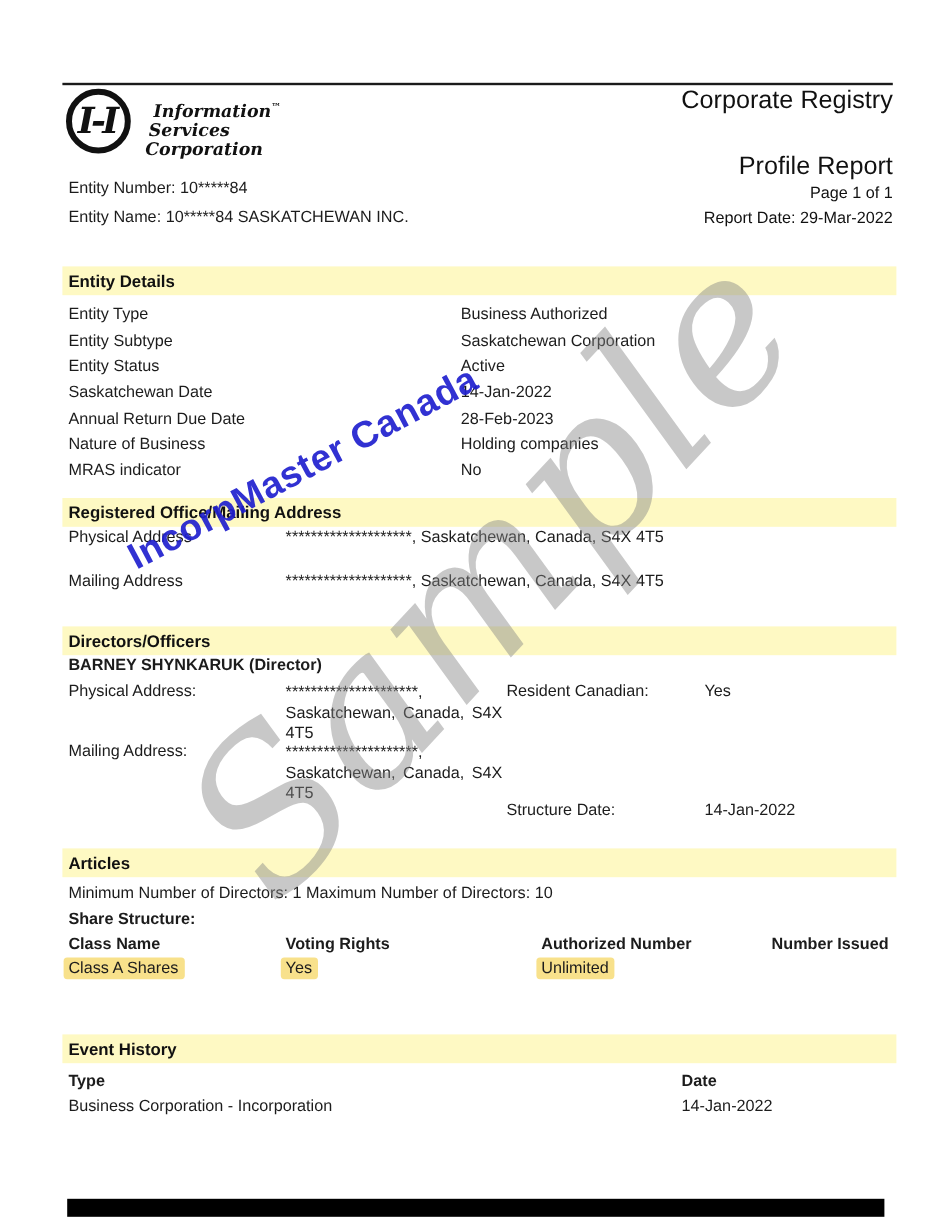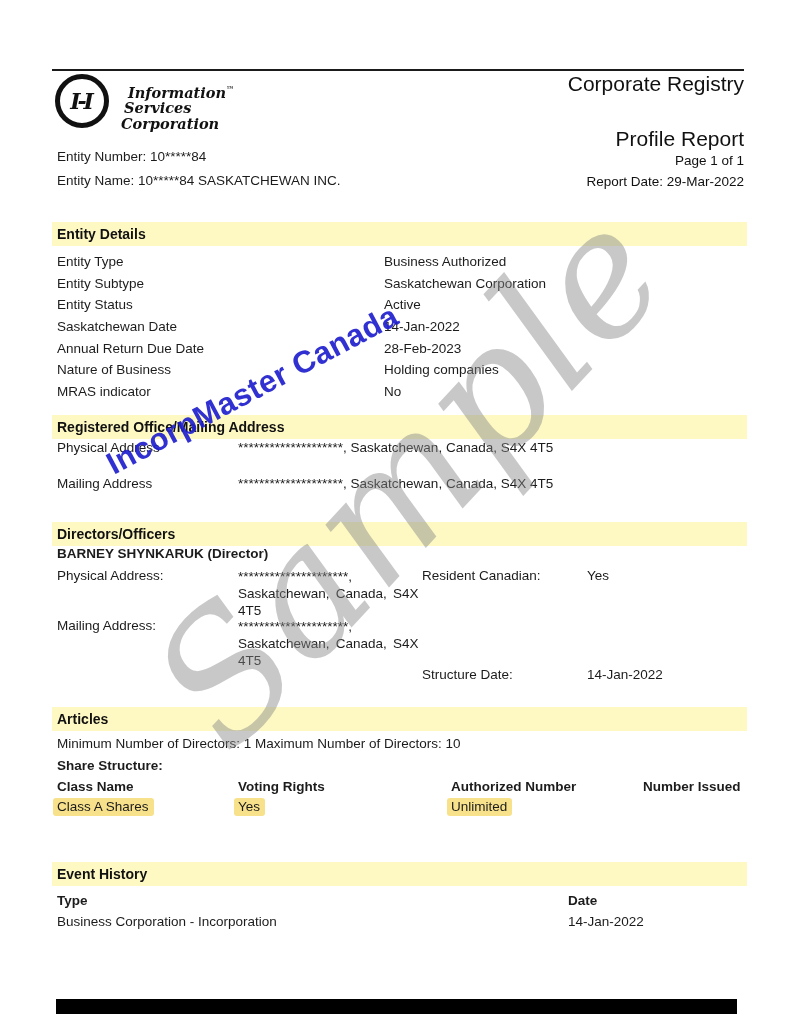--- a/index.html
+++ b/index.html
@@ -17,21 +17,21 @@
 
   
   .logo-wrap { position:absolute; left:55px; top:72px; z-index:2; }
   .logo-circle {
     position:absolute; left:0; top:2px; width:44px; height:44px;
     border:5px solid #111; border-radius:50%;
     display:flex; align-items:center; justify-content:center;
   }
   .logo-mono {
     font-family:"DejaVu Serif", serif; font-style:italic; font-weight:bold;
-    font-size:22px; letter-spacing:-3px; color:#111; padding-right:3px;
+    font-size:30px; letter-spacing:-3px; color:#111; padding-right:3px;
   }
   .logo-text {
     position:absolute; left:66px; top:10px; white-space:nowrap;
     font-family:"DejaVu Serif", serif; font-style:italic; font-weight:bold;
     font-size:14.5px; line-height:15.5px; color:#111;
   }
   .logo-text .l1 { margin-left:7px; }
   .logo-text .l2 { margin-left:3px; }
   .logo-text .tm { font-size:8px; vertical-align:super; }
 

